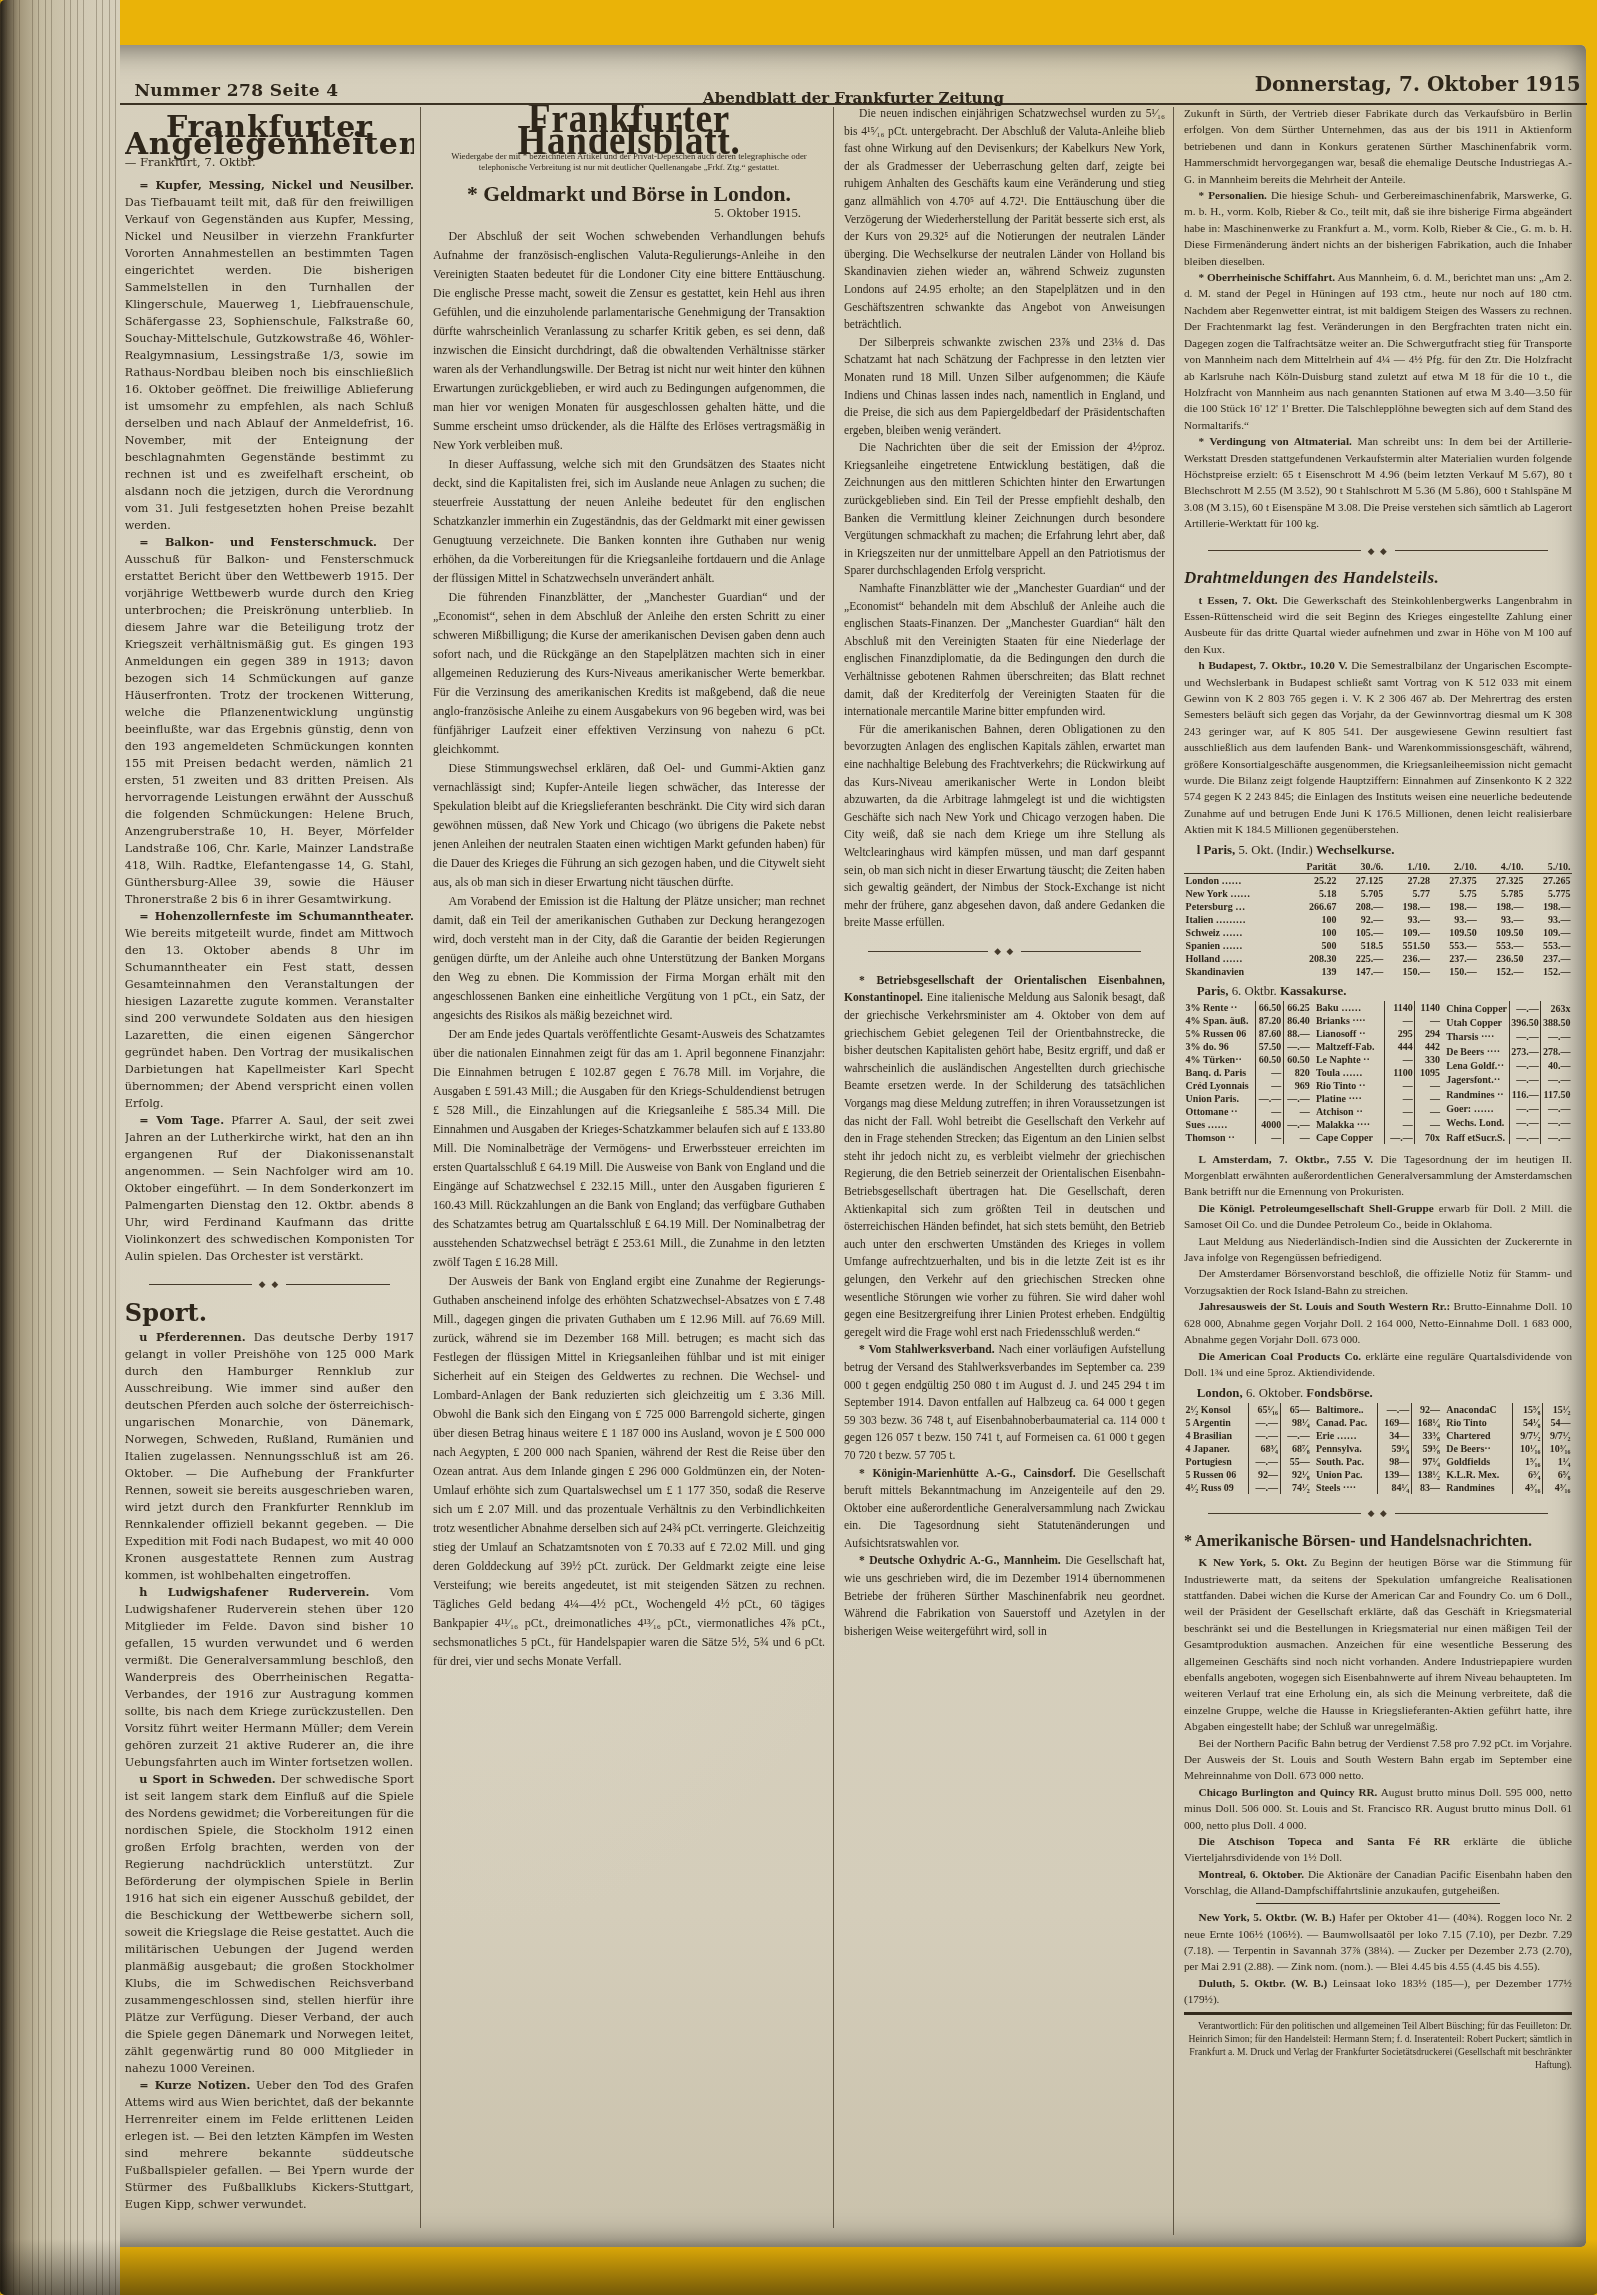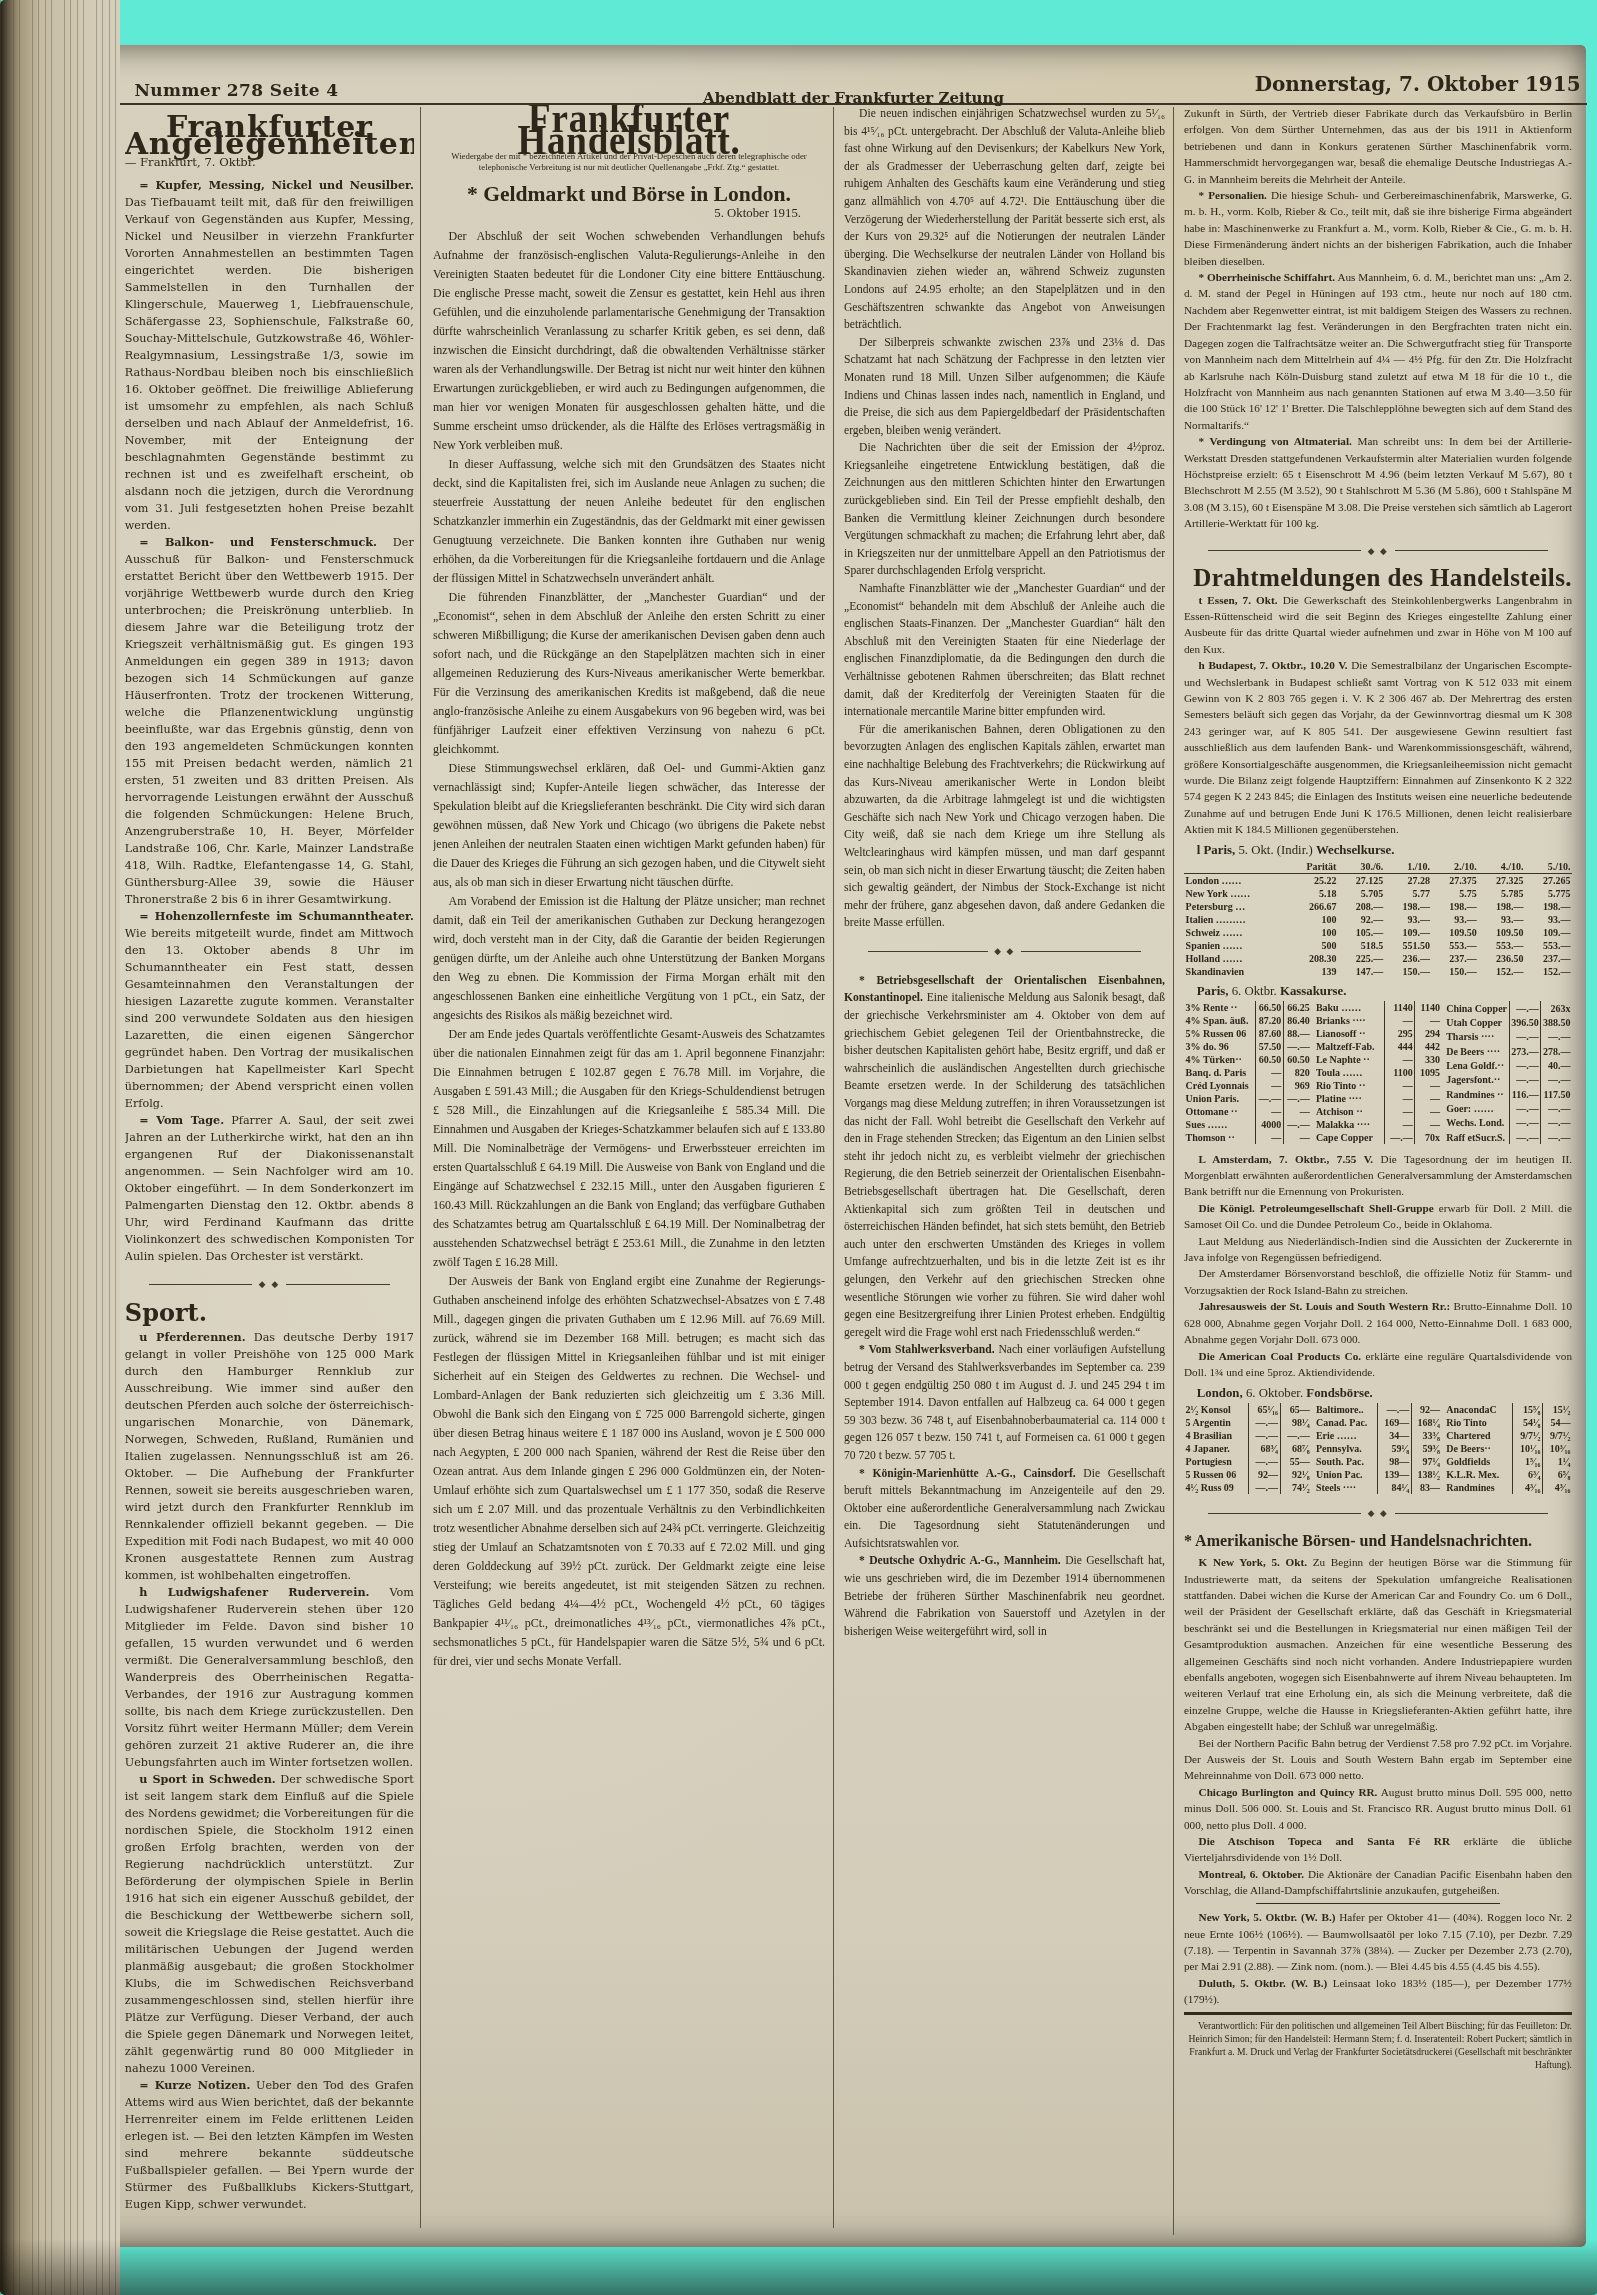--- a/index.html
+++ b/index.html
@@ -1,16 +1,16 @@
 <!DOCTYPE html>
 <html style="font-size:12.8px"><head>
 <meta charset="utf-8">
 <style>
   html,body{margin:0;padding:0;background:#16140e;}
-  #stage{position:relative;width:1598px;height:2295px;background:#5eead4;overflow:hidden;
+  #stage{position:relative;width:1598px;height:2295px;background:#eab308;overflow:hidden;
          font-family:"DejaVu Serif",serif;color:#2e261a;}
   #paper{position:absolute;left:6.4px;top:45px;width:1580px;height:2202px;border-radius:4.8px;
          background:
            radial-gradient(959px 559px at 75% 4%, #d3c9ad 0%, rgba(211,201,173,0) 60%),
            radial-gradient(719px 1119px at 30% 50%, #ddd7c6 0%, rgba(221,215,198,0) 70%),
            linear-gradient(180deg,#d6cfbc 0%,#d9d3c2 40%,#d4cdba 85%,#c9c1ab 100%);
          box-shadow:0 0 32px rgba(0,0,0,.6) inset;}
   #binding{position:absolute;left:0;top:0;width:120px;height:100%;border-radius:4.8px 0 0 4.8px;
          background:linear-gradient(90deg,#211c14 0%,#5d5340 6%,#a2967a 16%,#c4bba1 34%,#d2cab5 70%,#d6cfbc 100%);}
   #binding:after{content:"";position:absolute;inset:0;
@@ -39,21 +39,21 @@
   .fancy{display:flex;align-items:center;margin:11.2px 24px;}
   .fancy:before,.fancy:after{content:"";flex:1;border-top:1.6px solid #44392a;}
   .fancy span{padding:0 6.4px;font-size:8.8px;color:#44392a;letter-spacing:1.6px;}
   h2.sport{font-size:24px;text-align:left;font-weight:bold;margin:1.6px 0 8px;}
   
   .hb-mast{font-size:37px;font-weight:bold;text-align:center;margin:4.8px 0 3.2px;letter-spacing:0.8px;
            font-family:"Liberation Serif",serif;transform:scaleY(1.15);}
   .hb-disc{font-size:8.8px;line-height:11.2px;text-align:center;text-indent:0;margin:0 11.2px 11.2px;}
   h3.sec{font-size:21.6px;font-weight:bold;text-align:center;margin:4.8px 0 0;}
   .sec-date{text-align:right;font-size:12.8px;margin:0 24px 4.8px 0;}
-  h3.draht{font-size:25px;font-weight:bold;text-align:right;margin:3.2px 0 4.8px;letter-spacing:0.4px;}
+  h3.draht{font-size:17px;font-weight:bold;text-align:left;margin:3.2px 0 4.8px;letter-spacing:0.4px;font-style:italic;}
   h3.amer{font-size:16px;font-weight:bold;text-align:left;margin:3.2px 0 4.8px;}
   table{border-collapse:collapse;}
   
   .mkt-head{font-size:12.8px;margin:4.8px 0 1.6px;text-indent:1em;}
   .kurs{width:100%;font-size:10px;line-height:13px;font-family:"Liberation Serif",serif;font-weight:bold;}
   .kurs td,.kurs th{padding:0 1.6px;text-align:right;white-space:nowrap;}
   .kurs td:first-child{text-align:left;}
   .kurs th{border-bottom:0.8px solid #3b3223;}
   .kgrp{display:flex;gap:3px;}
   .kgrp table{flex:1;}

